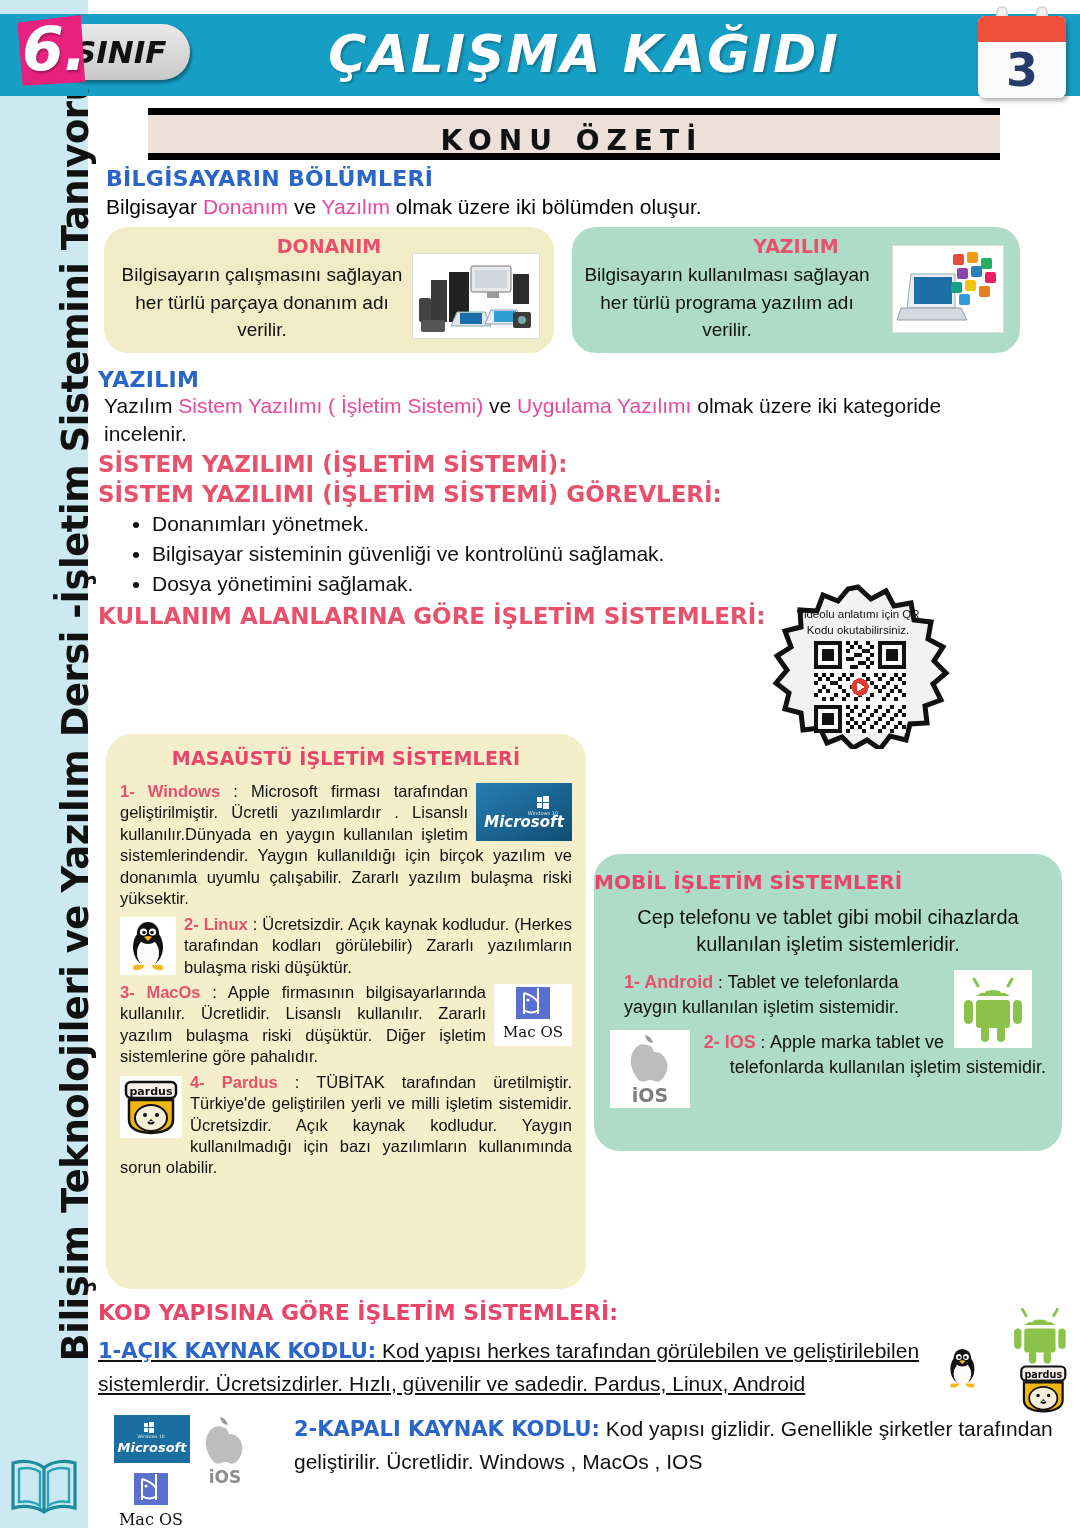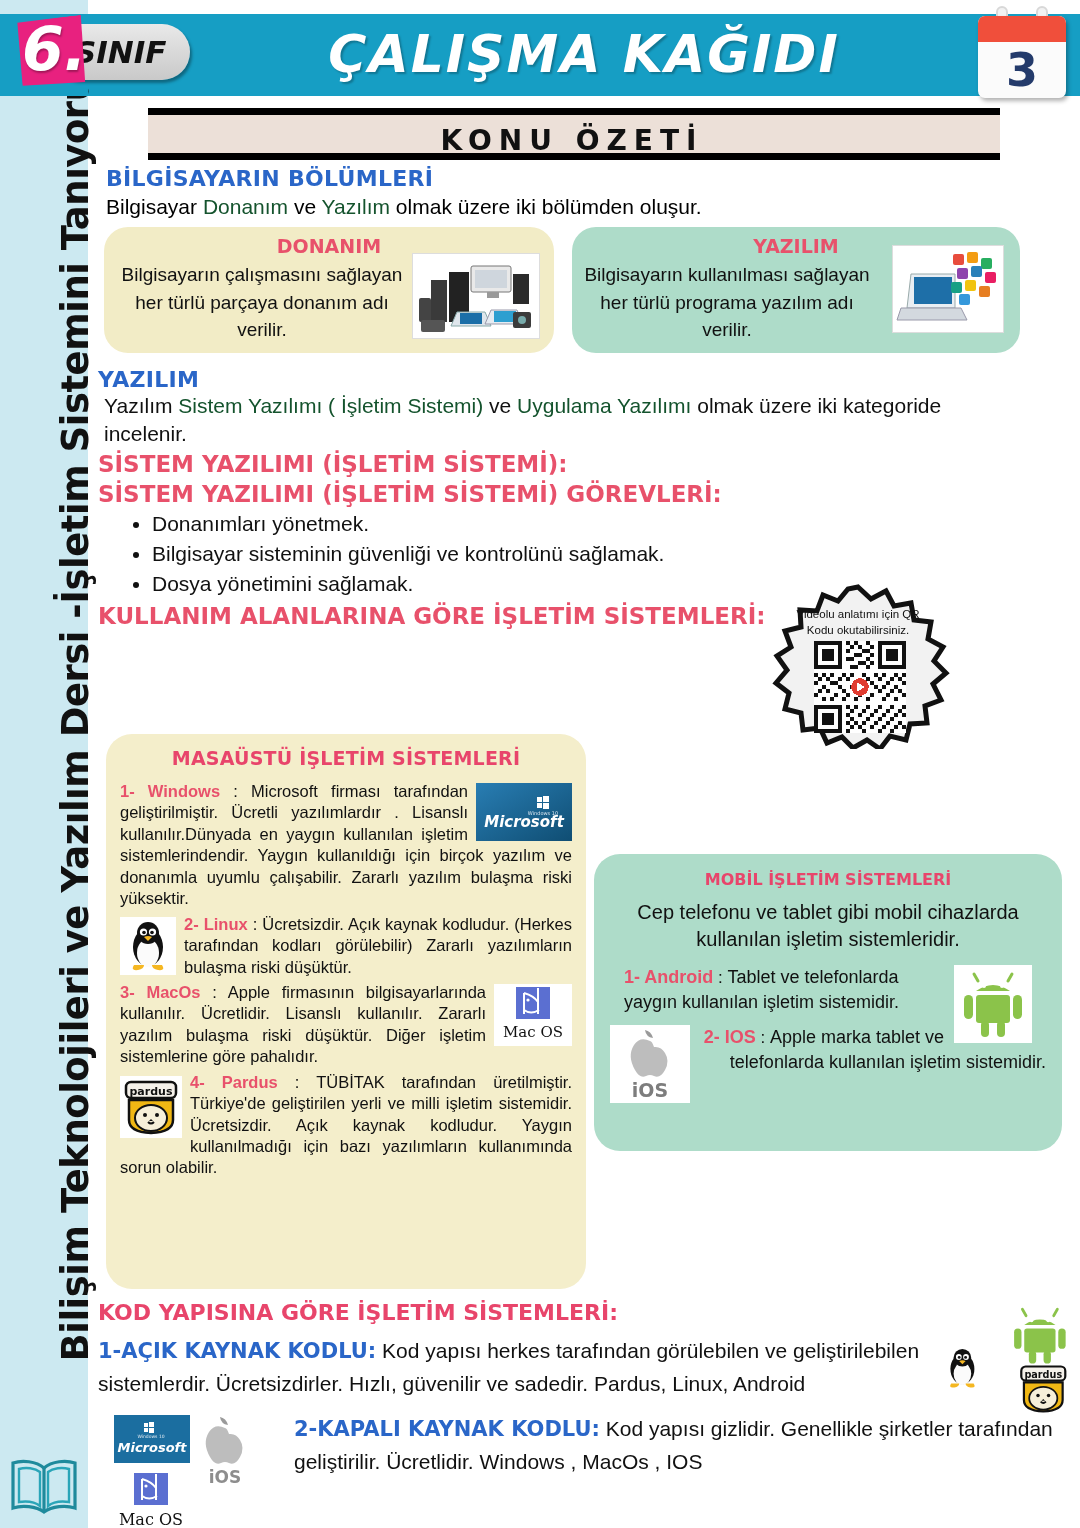--- a/index.html
+++ b/index.html
@@ -85,21 +85,21 @@
   }
 
   
   .content{ position:absolute; left:88px; top:166px; width:880px; }
 
   .h-blue{ color:#2a66c8; font-size:22px; font-weight:800; letter-spacing:.3px;
            font-family:"DejaVu Sans", sans-serif; }
   .h-pink{ color:#e8516b; font-size:23px; font-weight:800;
            font-family:"DejaVu Sans", sans-serif; }
   .body-t{ font-size:21px; color:#111; line-height:1.32; }
-  .pink-w{ color:#14532d; }
+  .pink-w{ color:#ec4899; }
 
   .row-1{ padding:0 0 0 18px; }
   .line-1{ margin-top:4px; font-size:21px; }
 
   
   .boxes{ position:relative; margin-top:8px; height:128px; }
   .box{ position:absolute; top:0; height:126px; border-radius:24px; }
   .box.donanim{ left:16px; width:450px; background:#f2ecc6; }
   .box.yazilim{ left:484px; width:448px; background:#aedcc9; }
   .box-title{ text-align:center; margin-top:8px; font-size:19px; font-weight:800;
@@ -137,21 +137,21 @@
   .os-block{ position:relative; padding:0 14px; margin-top:10px; font-size:16.5px;
              line-height:1.3; text-align:justify; color:#111; }
   .os-num{ color:#e8516b; font-weight:700; }
   .logo{ position:absolute; background:#fff; border:1px solid #e6e6e6; overflow:hidden;}
 
   
   .panel-mob{
     position:absolute; left:506px; top:688px; width:468px; height:297px;
     background:#aedcc9; border-radius:26px;
   }
-  .panel-mob .p-title{ text-align:center; color:#e8456b; font-size:16px; font-weight:800;
+  .panel-mob .p-title{ text-align:left; color:#e8456b; font-size:20px; font-weight:800;
                        margin-top:16px; font-family:"DejaVu Sans", sans-serif;}
   .panel-mob .p-sub{ text-align:center; font-size:20px; color:#111; margin-top:10px; line-height:1.35;}
   .mob-item{ position:relative; font-size:17px; color:#111; line-height:1.35; }
 
   
   .bottom{ position:absolute; left:10px; top:1134px; width:982px; }
   .b-head{ color:#e8456b; font-size:22px; font-weight:800; font-family:"DejaVu Sans", sans-serif;}
   .b-line{ font-size:21px; color:#111; line-height:1.5; margin-top:10px; }
   .b-key{ color:#2a66c8; font-weight:800; font-family:"DejaVu Sans", sans-serif;}
 
@@ -562,21 +562,21 @@
             <path d="M9 22 L53 22 L53 42 Q53 54 31 55 Q9 54 9 42 Z" fill="#f0b714" stroke="#111" stroke-width="2.5"></path>
             <ellipse cx="31" cy="40" rx="16" ry="13" fill="#f6efd9" stroke="#111" stroke-width="2"></ellipse>
             <circle cx="25" cy="37" r="2" fill="#111"></circle>
               <circle cx="37" cy="37" r="2" fill="#111"></circle>
             <path d="M28 44 Q31 47 34 44" stroke="#111" stroke-width="2" fill="none"></path>
             <path d="M31 41 L29 43 L33 43 Z" fill="#111"></path>
           </g>
         </svg>
       </div>
 
-      <div class="b-line" style="padding-right:160px;"><span class="b-key">1-AÇIK KAYNAK KODLU:</span><span> Kod yapısı herkes tarafından görülebilen ve geliştirilebilen sistemlerdir. Ücretsizdirler. Hızlı, güvenilir ve sadedir. Pardus, Linux, Android</span></div>
+      <div class="b-line" style="padding-right:160px;text-decoration:underline;"><span class="b-key">1-AÇIK KAYNAK KODLU:</span><span> Kod yapısı herkes tarafından görülebilen ve geliştirilebilen sistemlerdir. Ücretsizdirler. Hızlı, güvenilir ve sadedir. Pardus, Linux, Android</span></div>
     </div>
 
     <div style="position:relative; margin-top:14px; min-height:134px;">
       <div style="position:absolute; left:2px; top:0; width:190px; height:140px;">
         <svg viewBox="0 0 190 140" width="190" height="140">
 
           <rect x="14" y="2" width="76" height="48" fill="#1b6ea0"></rect>
           <g fill="#ffffff">
             <rect x="44" y="10" width="4" height="4"></rect>
               <rect x="49" y="9" width="5" height="5"></rect>

